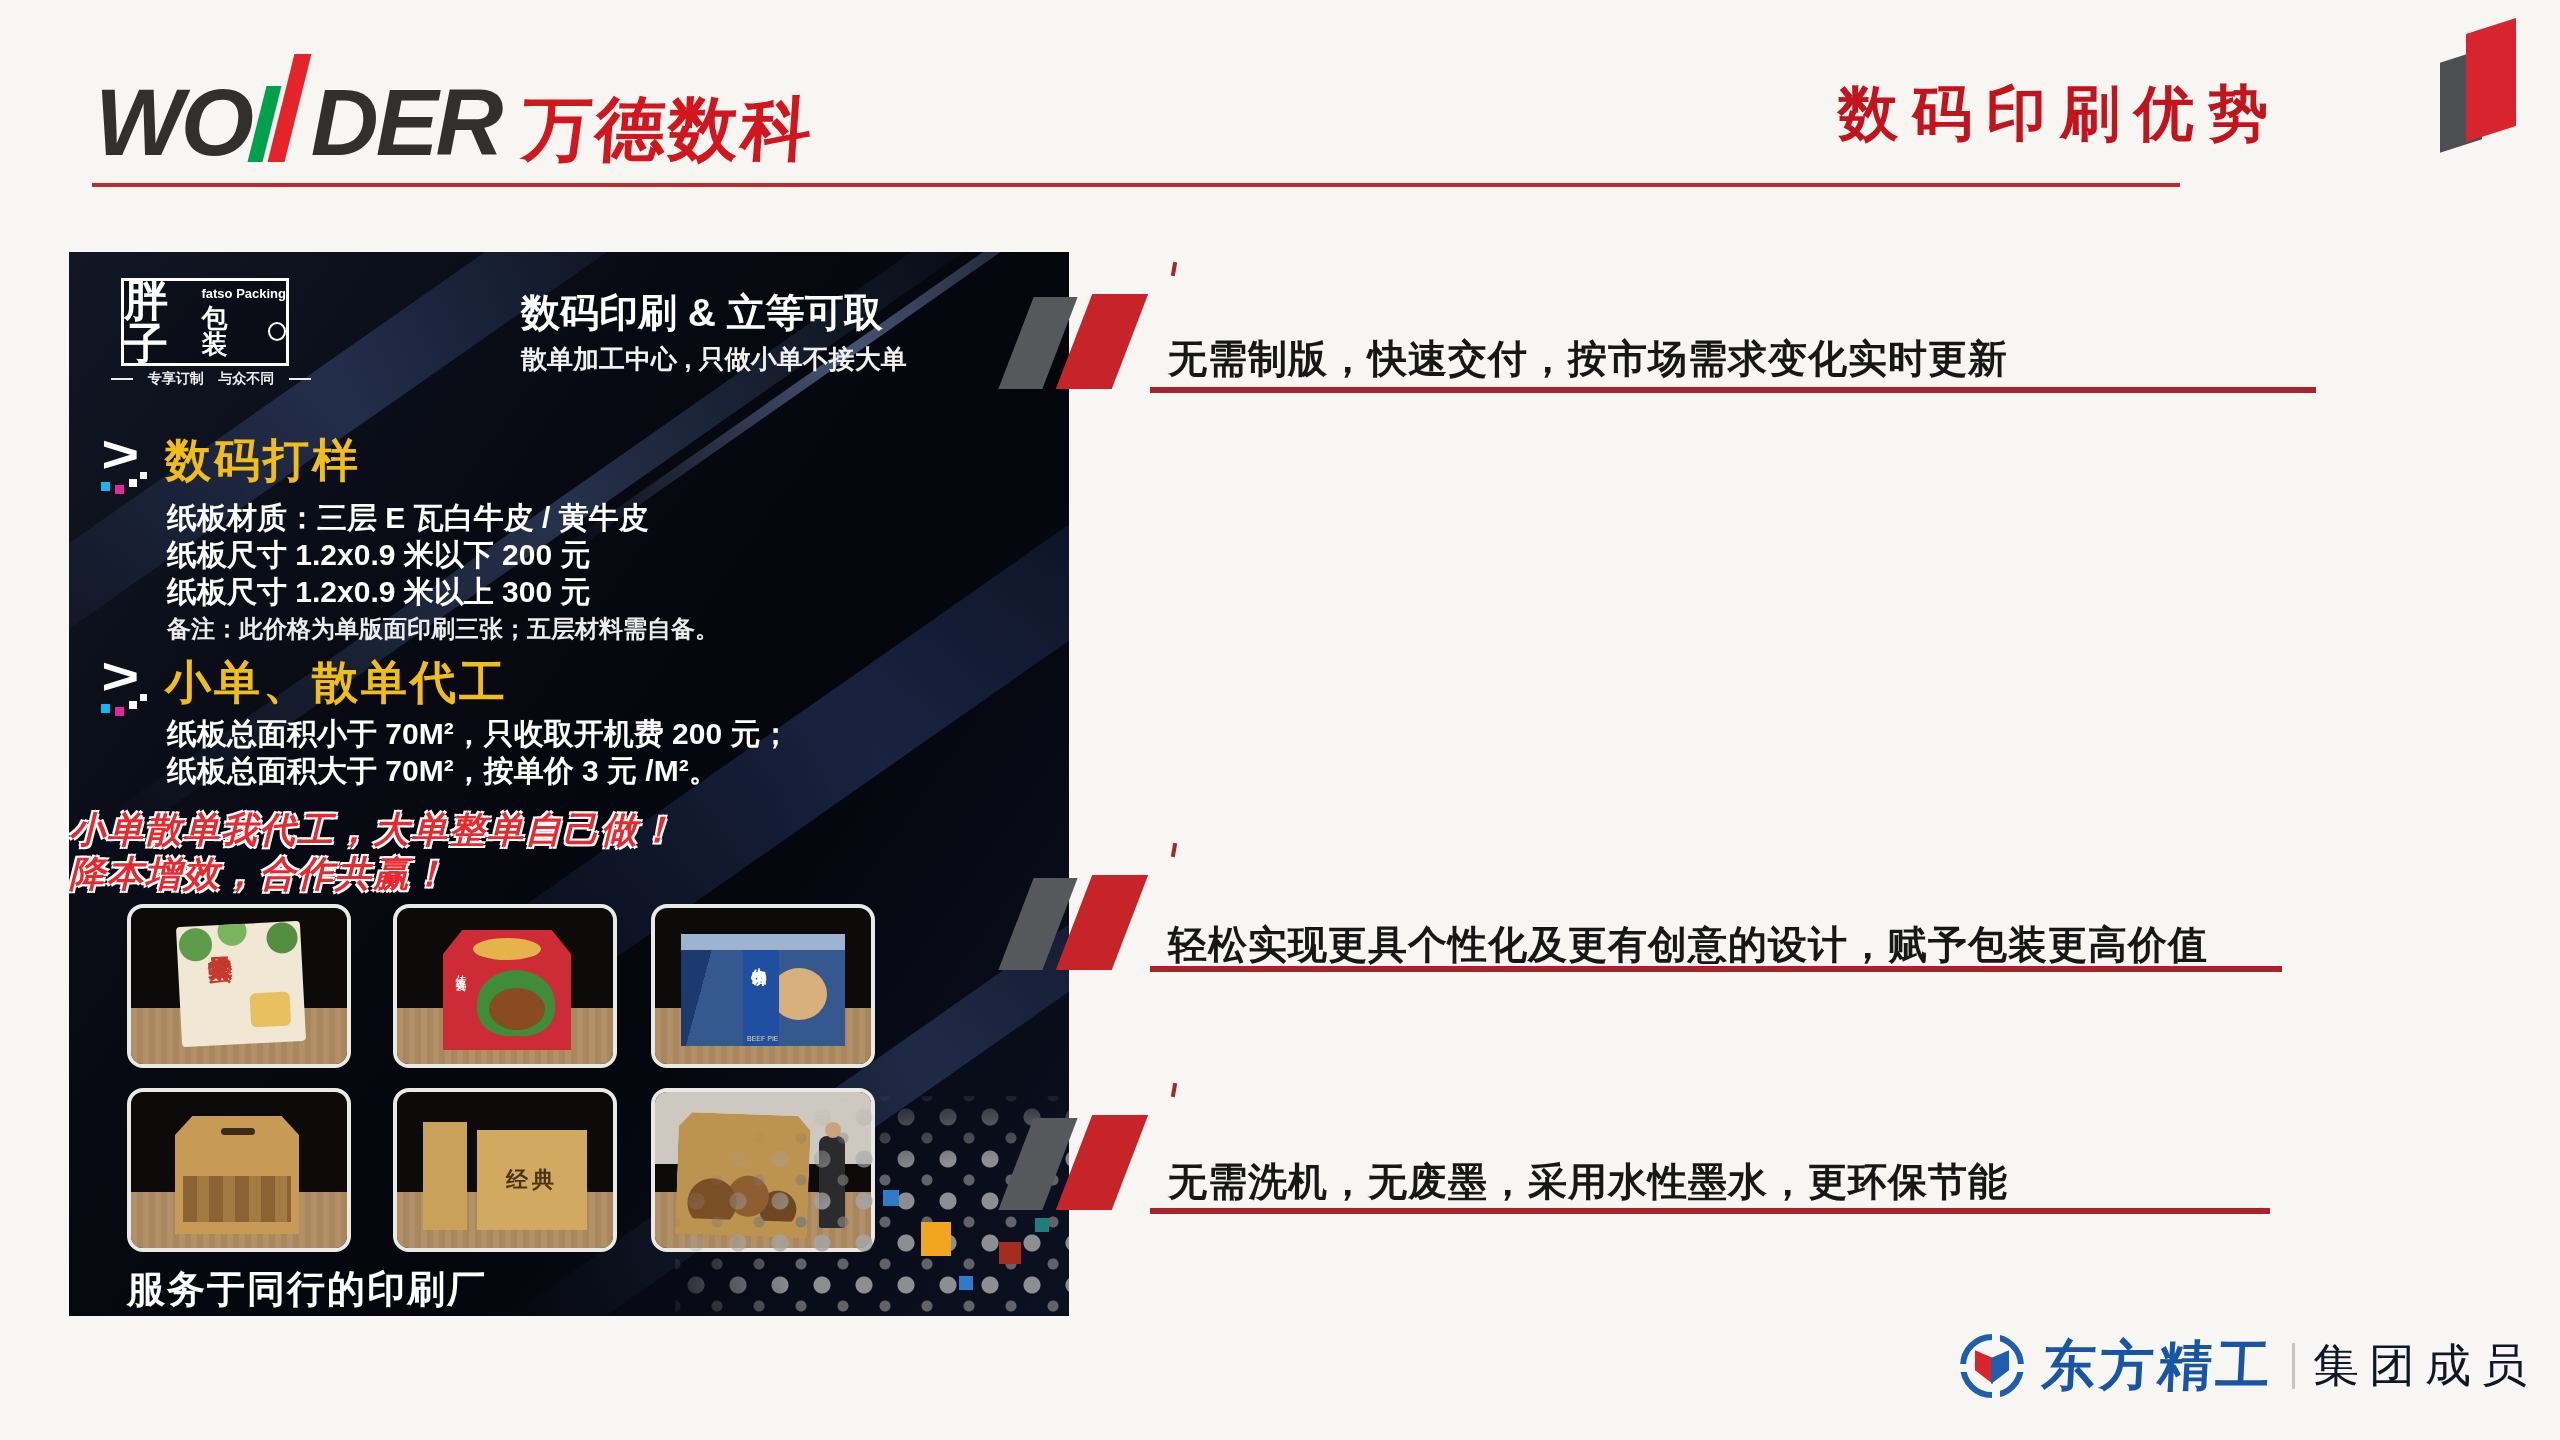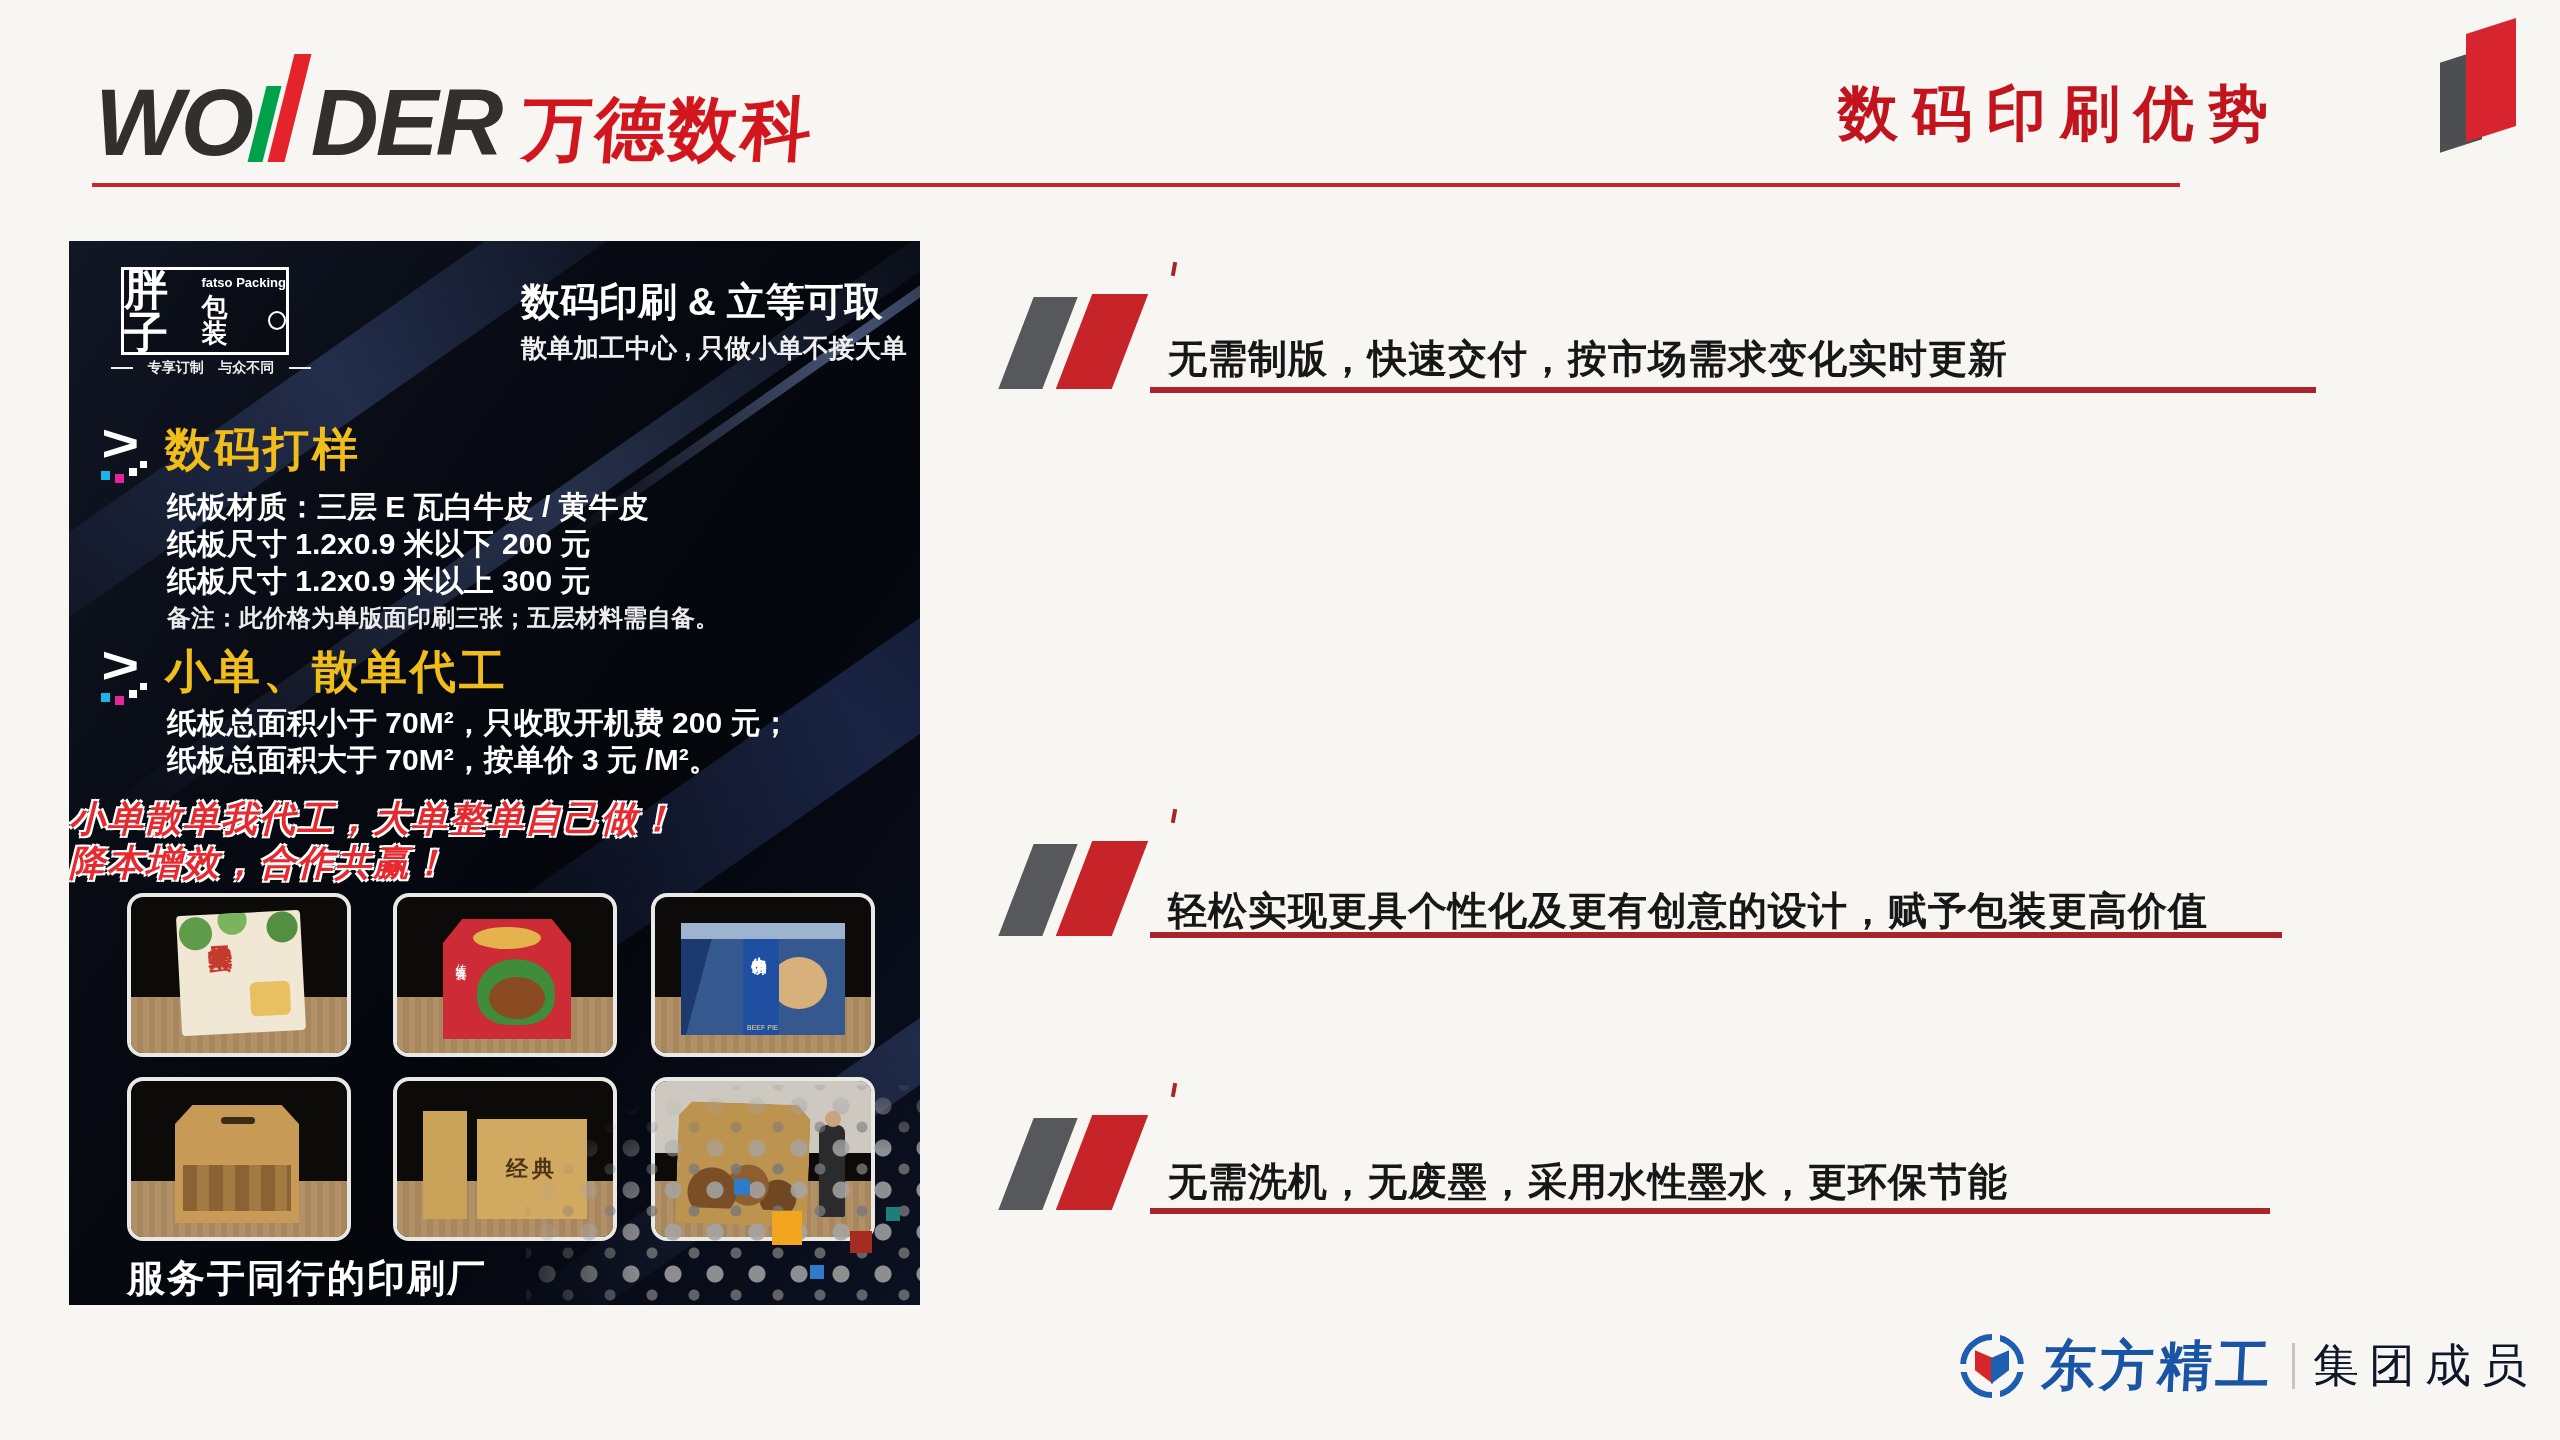--- a/index.html
+++ b/index.html
@@ -13,21 +13,21 @@
   .n-glyph .n-green{position:absolute;left:2px;bottom:8px;width:15px;height:76px;background:#00a14b;transform:skewX(-14deg);}
   .n-glyph .n-red{position:absolute;left:26px;bottom:8px;width:17px;height:108px;background:#e4232b;transform:skewX(-14deg);}
   .brand .cn{font-weight:bold;font-size:70px;line-height:1;color:#d2161d;letter-spacing:3px;margin-left:22px;padding-bottom:6px;transform:skewX(-4deg);}
   .header-rule{position:absolute;left:92px;top:183px;width:2088px;height:4px;background:#c6262c;}
   .page-title{position:absolute;left:1838px;top:74px;font-size:60px;font-weight:bold;color:#c1141d;letter-spacing:14px;white-space:nowrap;}
   .corner{position:absolute;left:2440px;top:22px;width:110px;height:145px;}
   .corner .c-gray{position:absolute;left:0;top:34px;width:42px;height:90px;background:#4c4e52;transform:skewY(-18deg);}
   .corner .c-red{position:absolute;left:26px;top:4px;width:50px;height:108px;background:#d8242e;transform:skewY(-18deg);}
 
   
-  .poster{position:absolute;left:69px;top:241px;width:851px;height:1064px;overflow:hidden;
+  .poster{position:absolute;left:69px;top:252px;width:1000px;height:1064px;overflow:hidden;
           background:linear-gradient(125deg,#121726 0%,#070a12 35%,#04060c 62%,#0c1122 100%);color:#fff;}
   .streak{position:absolute;transform:rotate(-35deg);}
   .st1{left:-180px;top:110px;width:900px;height:70px;background:linear-gradient(90deg,rgba(70,92,150,0),rgba(70,92,150,.4),rgba(70,92,150,0));}
   .st2{left:-60px;top:250px;width:1100px;height:30px;background:linear-gradient(90deg,rgba(110,140,210,0),rgba(110,140,210,.3),rgba(110,140,210,0));}
   .st3{left:240px;top:430px;width:1100px;height:95px;background:linear-gradient(90deg,rgba(45,62,115,0),rgba(45,62,115,.5),rgba(45,62,115,0));}
   .st4{left:380px;top:780px;width:950px;height:55px;background:linear-gradient(90deg,rgba(80,105,170,0),rgba(80,105,170,.32),rgba(80,105,170,0));}
   .st5{left:430px;top:95px;width:700px;height:10px;background:linear-gradient(90deg,rgba(150,175,235,0),rgba(150,175,235,.45),rgba(150,175,235,0));}
 
   .fatso{position:absolute;left:52px;top:26px;width:162px;height:82px;border:3px solid #fff;
          display:flex;align-items:center;justify-content:center;gap:8px;background:rgba(0,0,0,.25);}
@@ -119,21 +119,21 @@
         mask-image:radial-gradient(ellipse at 80% 80%,#000 45%,transparent 78%);}
   .acc{position:absolute;}
   .acc-orange{right:118px;bottom:60px;width:30px;height:34px;background:#f2a51f;}
   .acc-blue{right:170px;bottom:110px;width:16px;height:16px;background:#2e7cc9;}
   .acc-blue2{right:96px;bottom:26px;width:14px;height:14px;background:#2e7cc9;}
   .acc-red{right:48px;bottom:52px;width:22px;height:22px;background:#a52c20;}
   .acc-teal{right:20px;bottom:84px;width:14px;height:14px;background:#1d7f7a;}
 
   
   .benefit{position:absolute;left:1014px;width:1340px;height:130px;}
-  .b1{top:294px;} .b2{top:563px;} .b3{top:841px;} .b4{top:1115px;}
+  .b1{top:294px;} .b2{top:563px;} .b3{top:875px;} .b4{top:1115px;}
   .slash-gray{position:absolute;left:2px;top:3px;width:44px;height:92px;background:#57585b;transform:skewX(-21deg);}
   .slash-red{position:absolute;left:60px;top:0;width:56px;height:95px;background:#c7242a;transform:skewX(-21deg);}
   .tick{position:absolute;left:158px;top:-32px;width:4px;height:14px;background:#a82628;transform:rotate(10deg);}
   .bullet-text{position:absolute;left:154px;font-size:39px;font-weight:bold;color:#171717;letter-spacing:1px;line-height:52px;}
   .bullet-line{position:absolute;left:136px;height:6px;background:#a8232a;}
 
   
   .footer{position:absolute;left:1960px;top:1326px;height:80px;display:flex;align-items:center;gap:18px;}
   .df-badge{position:relative;width:64px;height:64px;border:6px solid #1d5fae;border-radius:50%;box-sizing:border-box;}
   .df-gap{position:absolute;background:#f7f6f3;}

